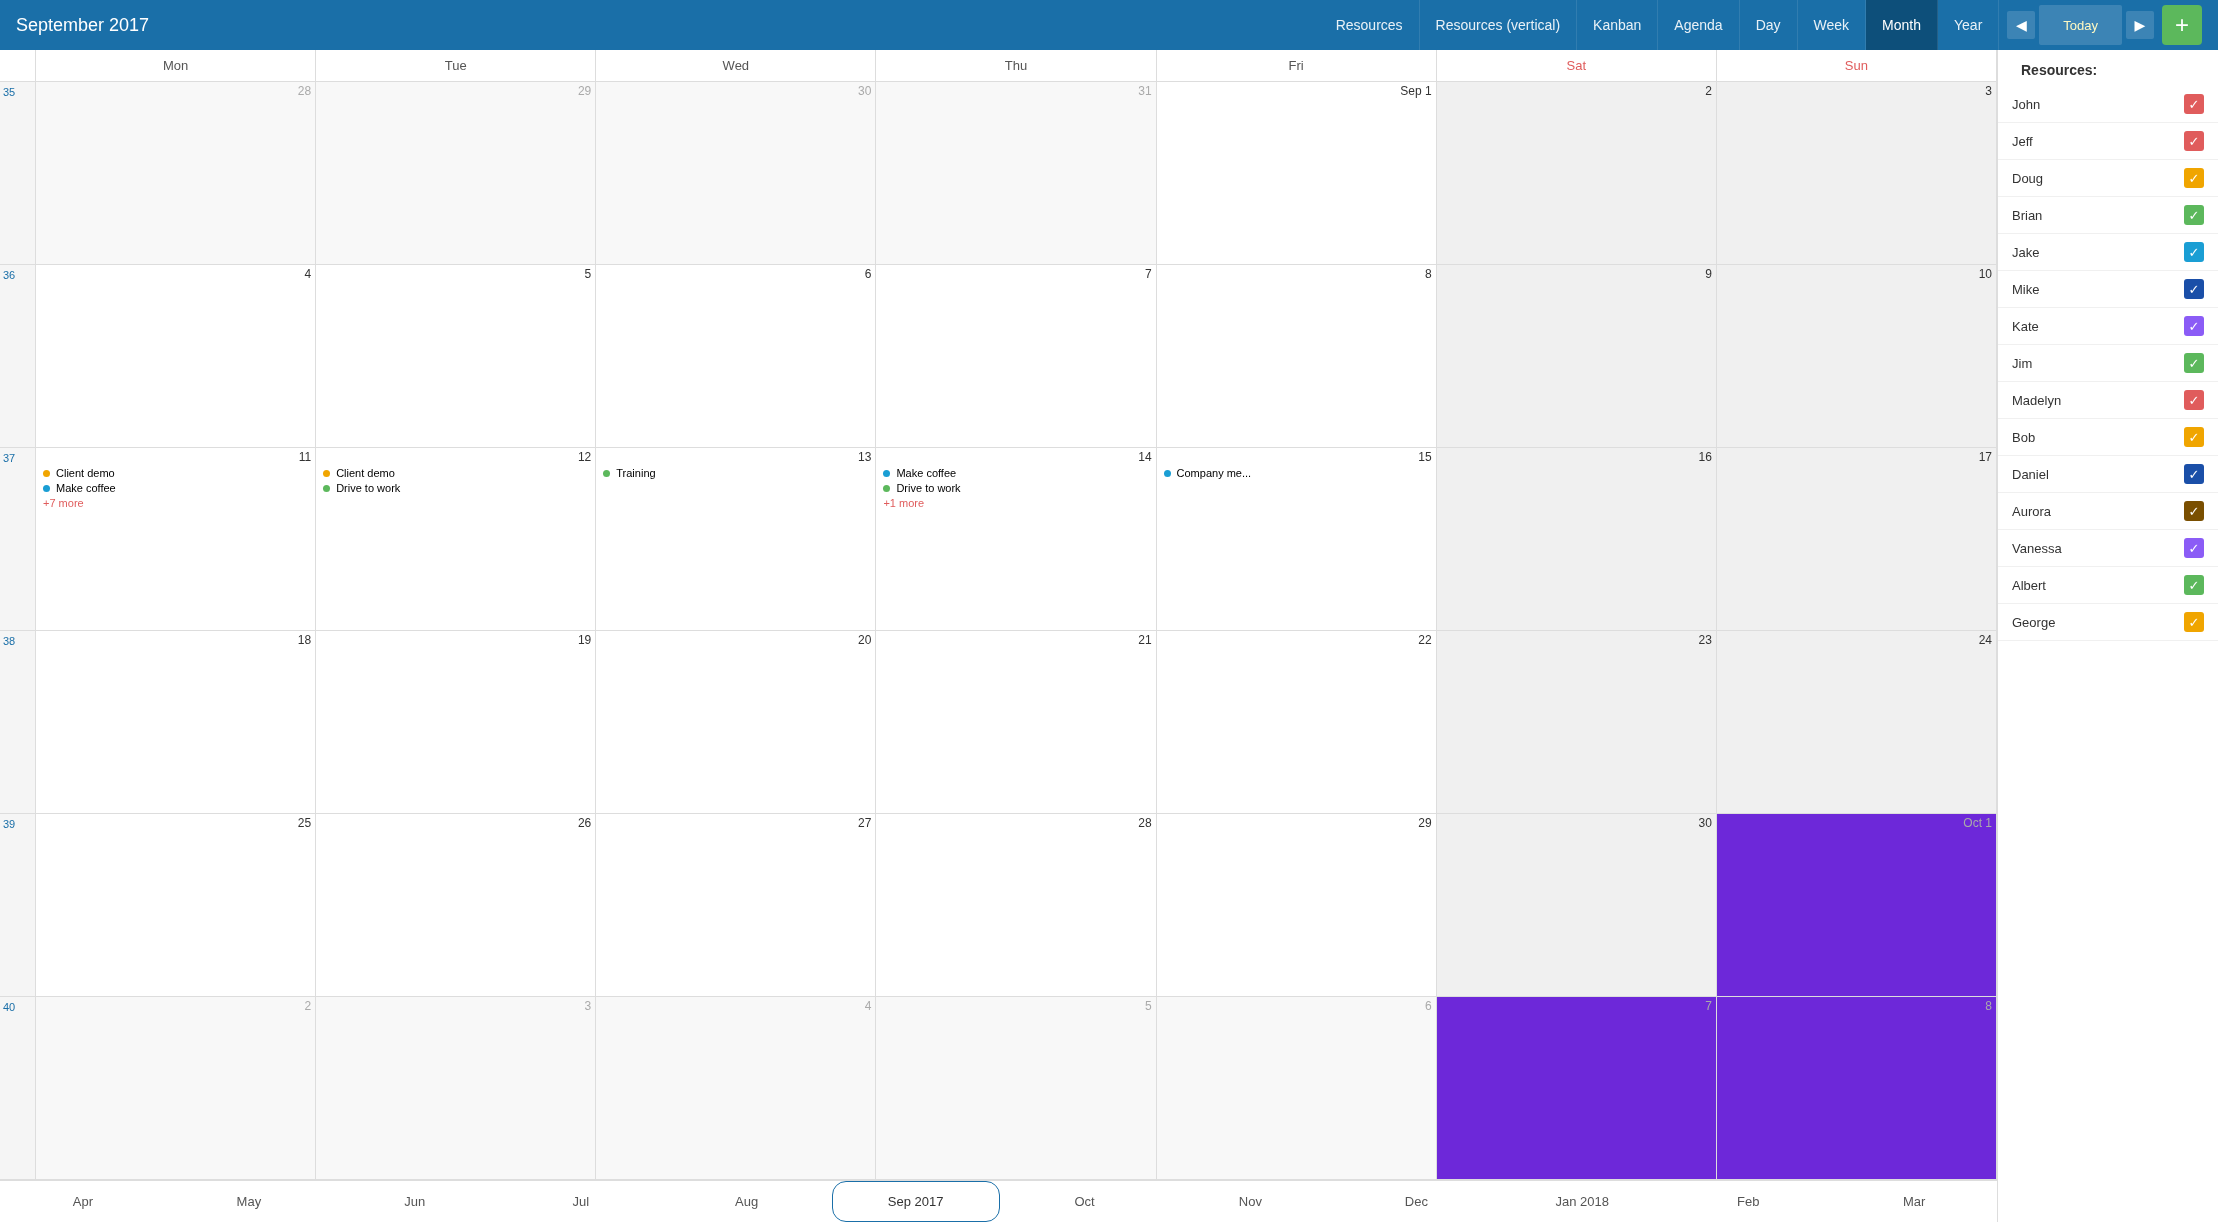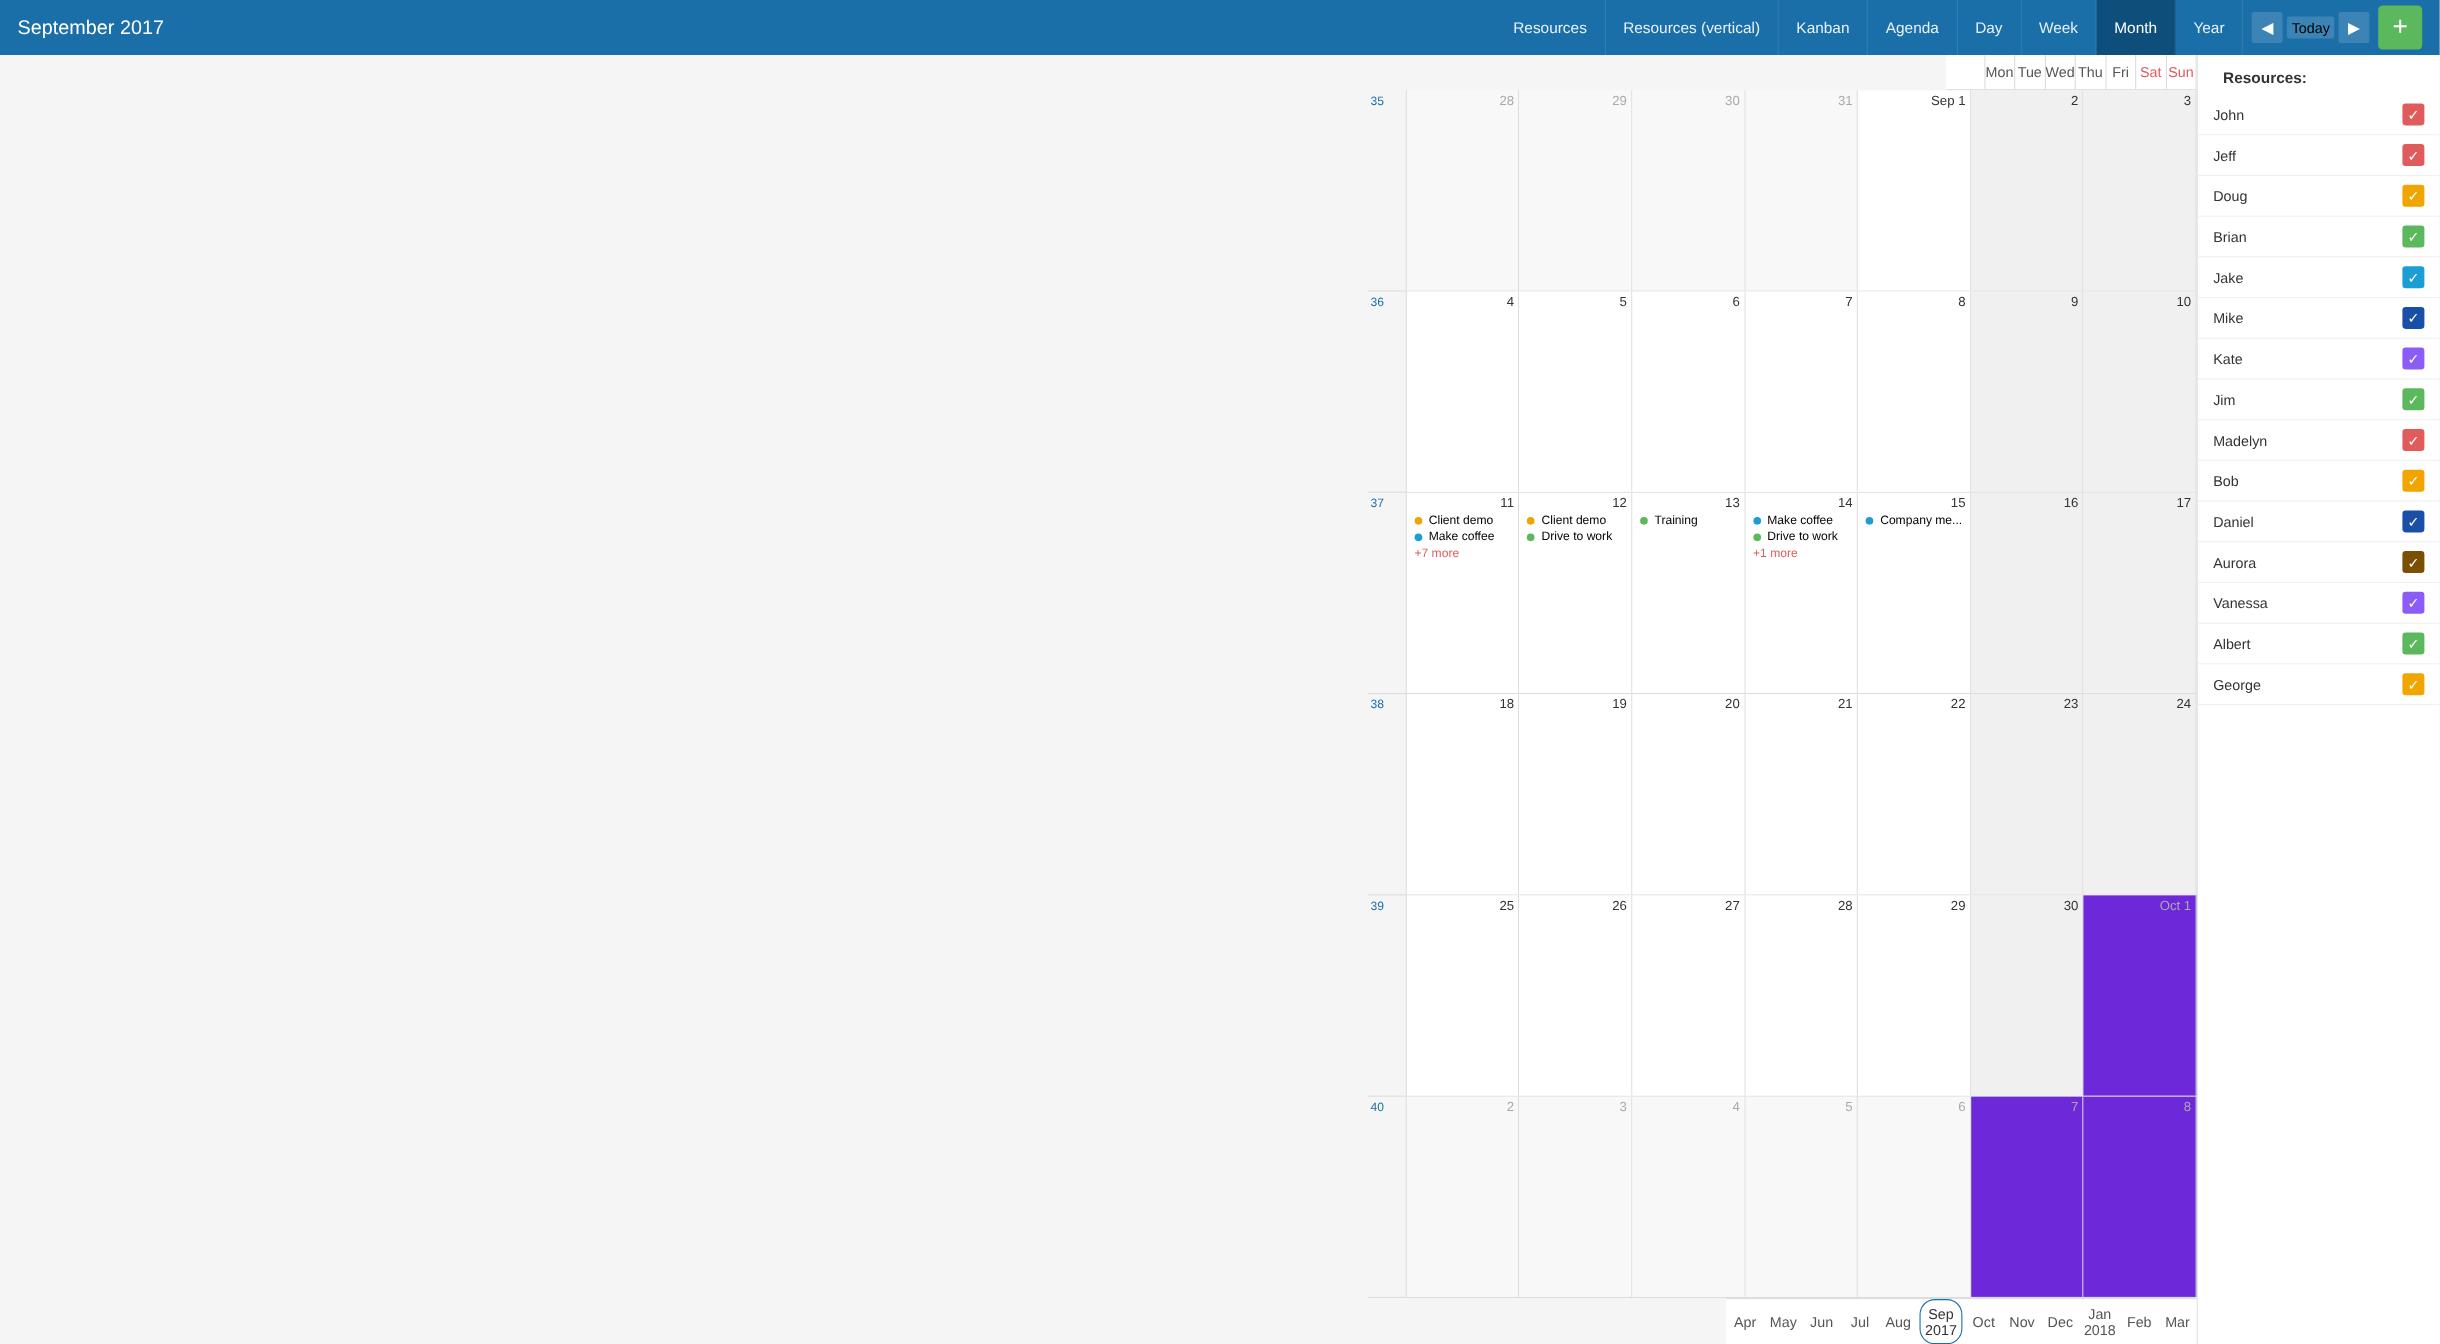--- a/index.html
+++ b/index.html
@@ -31,40 +31,40 @@
     .header-nav { display: flex; align-items: center; gap: 4px; margin-left: 8px; }
     .nav-arrow {
       width: 28px; height: 28px;
       background: rgba(255,255,255,0.15);
       border: none; color: white;
       cursor: pointer; font-size: 14px;
       display: flex; align-items: center; justify-content: center;
       border-radius: 2px;
     }
     .nav-today {
-      padding: 0 4px; height: 20px;
+      padding: 0 24px; height: 40px;
       background: rgba(255,255,255,0.15);
-      border: none; color: #000000; cursor: pointer;
+      border: none; color: #fef9c3; cursor: pointer;
       font-size: 13px; border-radius: 2px;
     }
     .add-btn {
       width: 40px; height: 40px;
       background: #5cb85c;
       border: none; color: white;
       font-size: 24px; cursor: pointer;
       border-radius: 4px;
       margin-left: 8px;
       display: flex; align-items: center; justify-content: center;
     }
 
     
     .main-content { display: flex; flex: 1; overflow: hidden; }
 
     
-    .calendar-area { flex: 1; display: flex; flex-direction: column; overflow: hidden; border-right: 1px solid #ddd; align-items: flex-end; }
+    .calendar-area { flex: 1; display: flex; flex-direction: column; overflow: hidden; border-right: 1px solid #ddd; }
 
     
     .day-headers {
       display: grid;
       grid-template-columns: 36px repeat(7, 1fr);
       background: #fff;
       border-bottom: 1px solid #ddd;
       flex-shrink: 0;
     }
     .day-header-spacer { border-right: 1px solid #ddd; }

